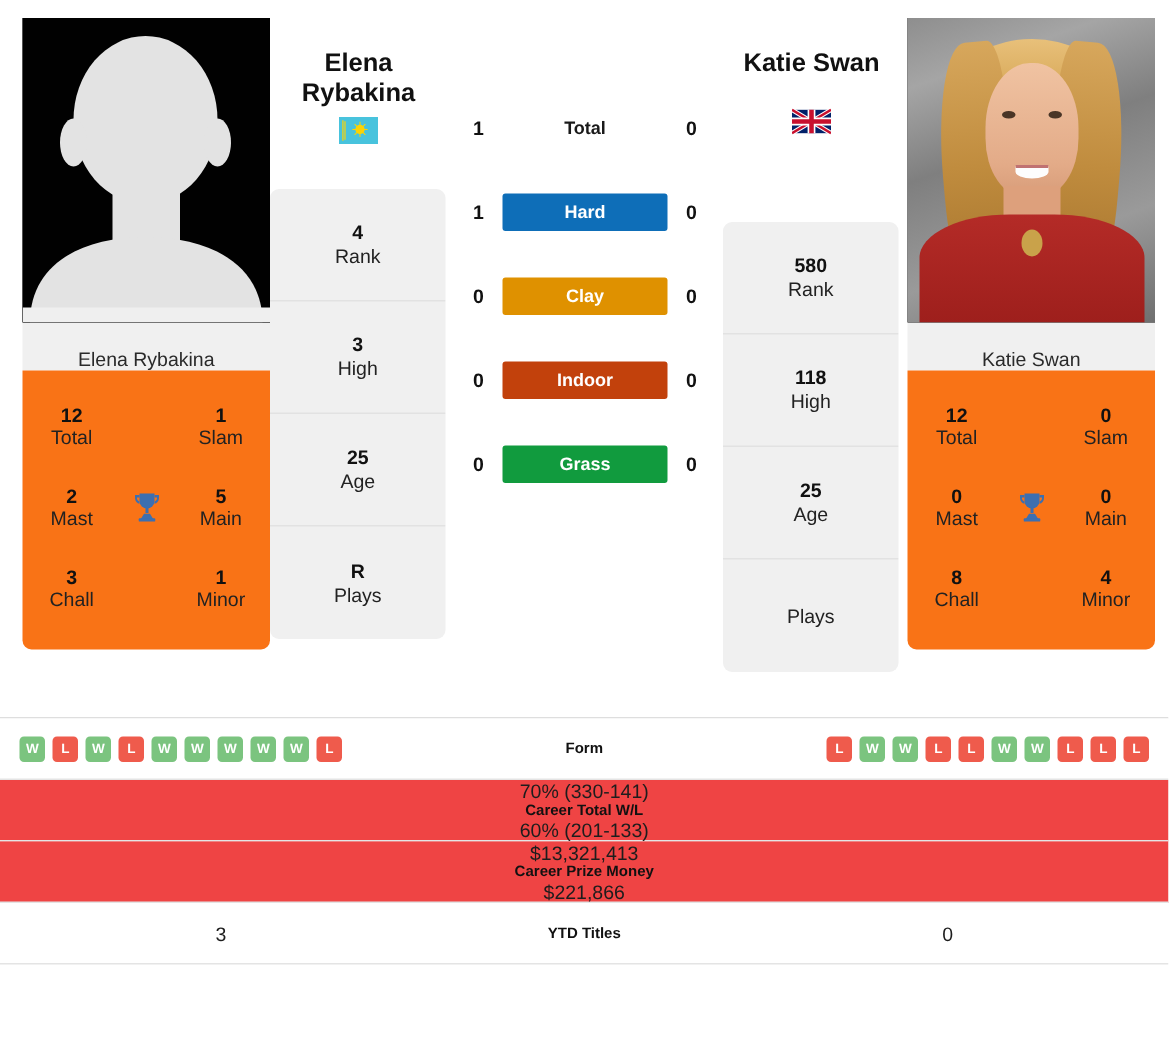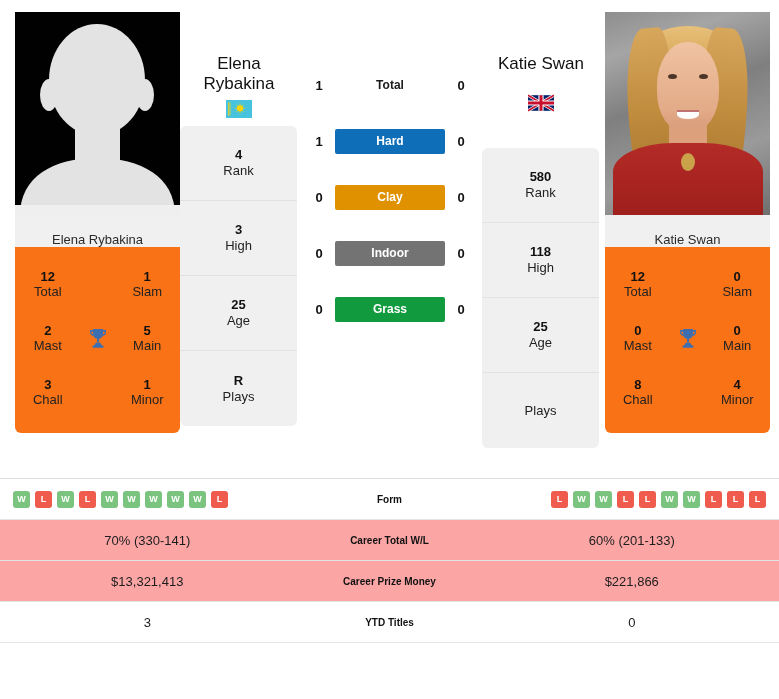--- a/index.html
+++ b/index.html
@@ -162,42 +162,41 @@
     align-items: center;
     justify-content: center;
   }
 
   
   .namebox { position: absolute; text-align: center; width: 130px; }
   .namebox.left  { left: 174px; top: 32px; }
   .namebox.right { left: 476px; top: 32px; }
   .pname {
     font-size: 17px;
-    font-weight: normal;
+    font-weight: bold;
     color: #111;
     line-height: 1.16;
-    margin-top: 22px;
   }
   .flagwrap { margin-top: 7px; display:flex; justify-content:center; }
 
   .flag { width: 26px; height: 18px; display:block; }
 
   
   .stattable {
     width: 779px;
     border-top: 1px solid #dedede;
   }
   .trow {
     display: flex;
     align-items: center;
     height: 41px;
     border-bottom: 1px solid #e4e4e4;
     background: #ffffff;
   }
-  .trow.shaded { background: #fca5a5; }
+  .trow.shaded { background: #ef4444; flex-direction: column; }
   .tleft, .tright {
     flex: 1;
     text-align: center;
     font-size: 13px;
     color: #1d1d1d;
   }
   .tmid {
     width: 190px;
     text-align: center;
     font-size: 10px;
@@ -439,21 +438,21 @@
     </div>
 
     <div class="h2h-row">
       <div class="h2h-score">0</div>
       <div class="h2h-chip" style="background:#df9100;">Clay</div>
       <div class="h2h-score">0</div>
     </div>
 
     <div class="h2h-row">
       <div class="h2h-score">0</div>
-      <div class="h2h-chip" style="background:#737373;">Indoor</div>
+      <div class="h2h-chip" style="background:#c2410c;">Indoor</div>
       <div class="h2h-score">0</div>
     </div>
 
     <div class="h2h-row">
       <div class="h2h-score">0</div>
       <div class="h2h-chip" style="background:#119b3e;">Grass</div>
       <div class="h2h-score">0</div>
     </div>
 
   </div>

